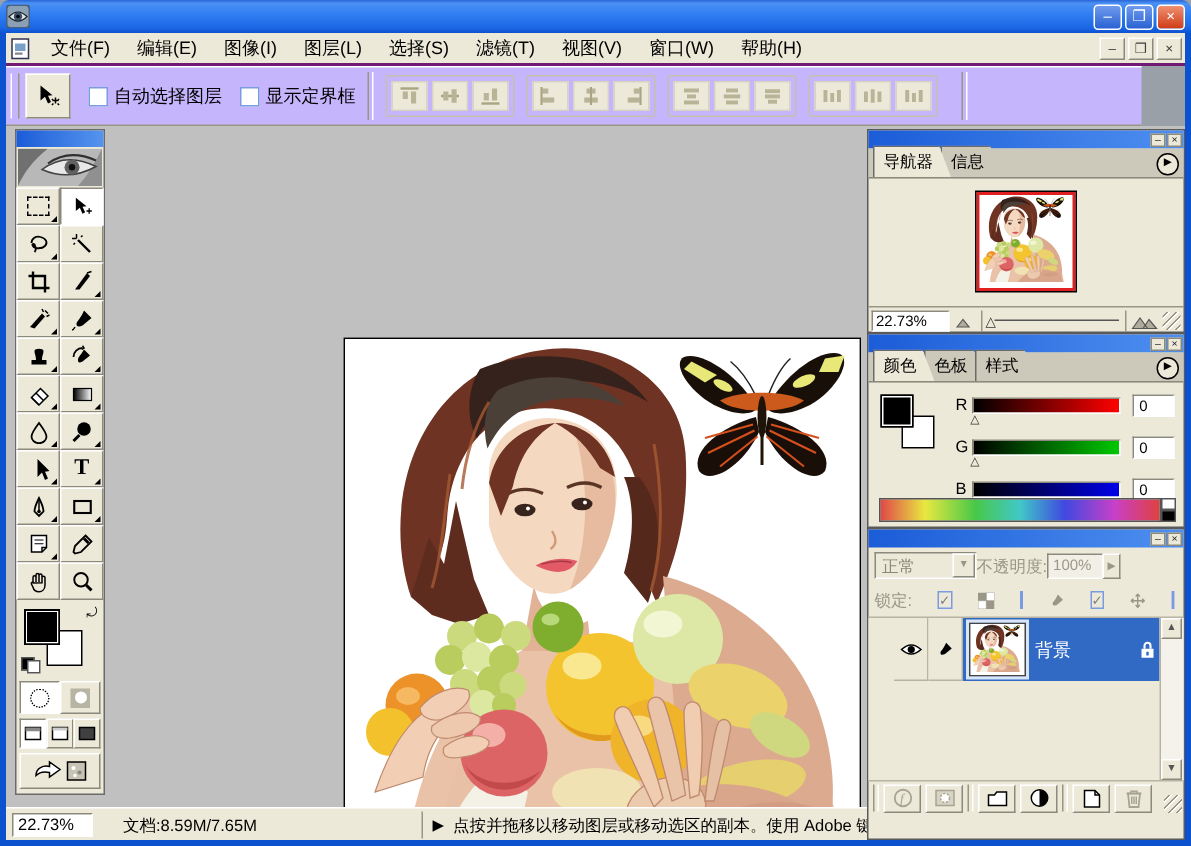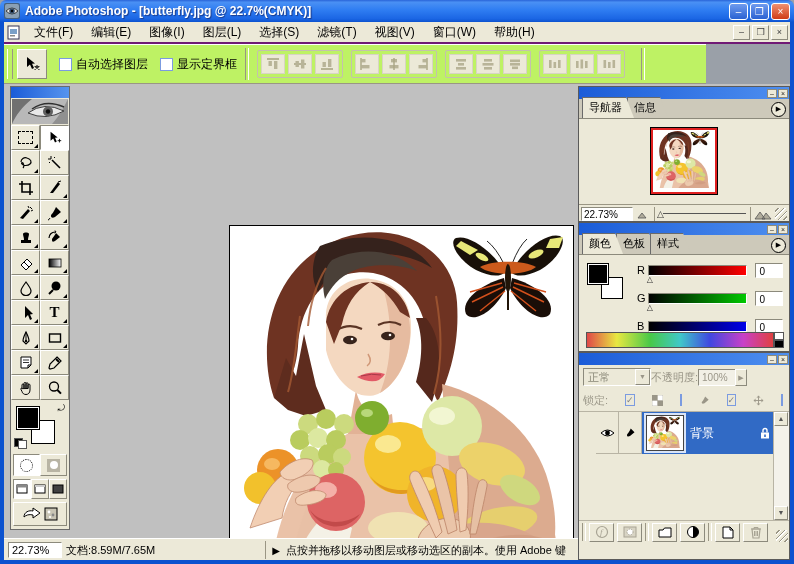--- a/index.html
+++ b/index.html
@@ -19,21 +19,21 @@
   .cap-btn.close{background:linear-gradient(180deg,#ef9070,#cf3c16)}
   #cap-group{margin-left:auto;display:flex}
   #menubar{left:4px;top:22px;width:786px;height:22px;background:#ece9d8;display:flex;
     align-items:center;border-bottom:2px solid #701a75;box-sizing:border-box}
   .menu-item{padding:0 9px;line-height:21px;color:#000;white-space:nowrap}
   .child-btn{width:17px;height:15px;margin-left:2px;background:#ece9d8;border:1px solid;
     border-color:#fff #8c8a7c #8c8a7c #fff;display:flex;align-items:center;justify-content:center;
     font-size:9px;color:#404040;box-sizing:border-box}
   #child-group{margin-left:auto;display:flex;margin-right:2px}
   
-  #optionsbar{left:4px;top:44px;width:702px;height:40px;background:#bef264;
+  #optionsbar{left:4px;top:44px;width:757px;height:40px;background:#c4b5fd;
     border-top:1px solid #fff;border-bottom:1px solid #9a9684;box-sizing:border-box;
     display:flex;align-items:center}
   .ob-handle{width:4px;height:30px;margin:0 4px 0 3px;border-left:1px solid #fff;
     border-right:1px solid #9a9684}
   .ob-toolbox-btn{width:28px;height:28px;background:#ece9d8;border:1px solid;
     border-color:#fff #8c8a7c #8c8a7c #fff;display:flex;align-items:center;justify-content:center}
   .ob-check{display:flex;align-items:center;margin-left:12px;white-space:nowrap}
   .cb{width:13px;height:13px;background:#fff;border:1px solid #7b9be0;margin-right:4px;
     box-sizing:border-box}
   .ob-sep{width:2px;height:32px;margin:0 8px;border-left:1px solid #9a9684;border-right:1px solid #fff}
@@ -161,21 +161,21 @@
     box-sizing:border-box}
   .lf-sep{width:2px;height:18px;border-left:1px solid #9a9684;border-right:1px solid #fff}
   .grip{position:absolute;right:1px;bottom:1px;width:12px;height:12px;
     background:repeating-linear-gradient(135deg,transparent 0 2px,#9a9684 2px 3px,#fff 3px 4px)}
   
   #statusbar{left:4px;top:538px;width:786px;height:22px;background:#ece9d8;display:flex;
     align-items:center;z-index:1;border-top:1px solid #fff}
   #status-zoom{width:54px;height:16px;background:#fff;border:1px solid;
     border-color:#8c8a7c #fff #fff #8c8a7c;font-size:11px;line-height:15px;padding-left:3px;
     margin-left:4px;box-sizing:border-box}
-  #status-doc{margin-left:4px;font-size:11px;white-space:nowrap}
+  #status-doc{margin-left:20px;font-size:11px;white-space:nowrap}
   #status-arrowzone{margin-left:110px;display:flex;align-items:center;border-left:1px solid #9a9684;
     padding-left:6px;height:18px;flex:1;overflow:hidden}
   #status-hint{font-size:11px;white-space:nowrap;overflow:hidden;margin-left:6px}
   
   .wb{background:#0c52cf;z-index:10}
   #wb-l{left:0;top:22px;width:4px;height:542px}
   #wb-r{right:0;top:22px;width:4px;height:542px}
   #wb-b{left:0;top:560px;width:794px;height:4px}
   svg{display:block}
 </style>
@@ -301,21 +301,20 @@
 </svg>
 
 <div id="titlebar" class="abs">
   <svg width="16" height="16" viewBox="0 0 16 16">
     <rect x="0" y="0" width="16" height="16" rx="2" fill="#46607e"></rect>
     <rect x="1" y="1" width="14" height="14" rx="2" fill="#8aa0b4"></rect>
     <path d="M2,8 Q8,2 14,8 Q8,14 2,8 Z" fill="#e8e8e8" stroke="#222" stroke-width="0.8"></path>
     <circle cx="8" cy="8" r="2.8" fill="#35506e"></circle>
       <circle cx="8" cy="8" r="1.2" fill="#000"></circle>
   </svg>
-  <span id="title-text">Adobe Photoshop - [butterfly.jpg @ 22.7%(CMYK)]</span>
   <div id="cap-group">
     <div class="cap-btn">–</div>
     <div class="cap-btn">❒</div>
     <div class="cap-btn close">×</div>
   </div>
 </div>
 
 <div id="menubar" class="abs">
   <svg width="15" height="15" style="margin:0 3px" viewBox="0 0 15 15">
     <rect x="1" y="1" width="11" height="13" fill="#fff" stroke="#335" stroke-width="1"></rect>

